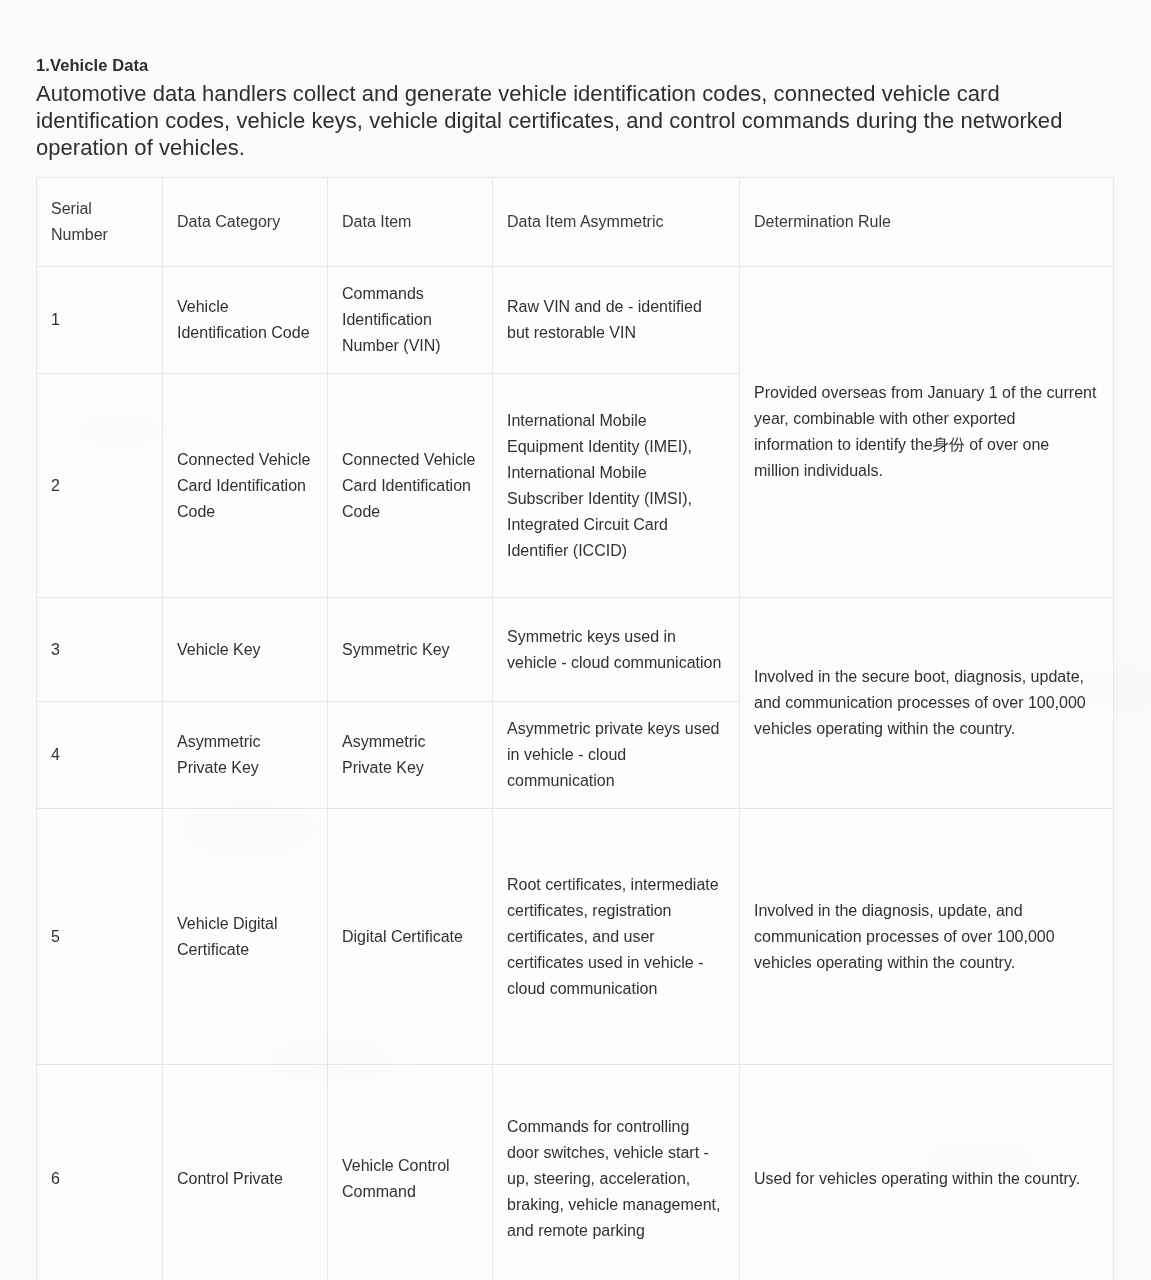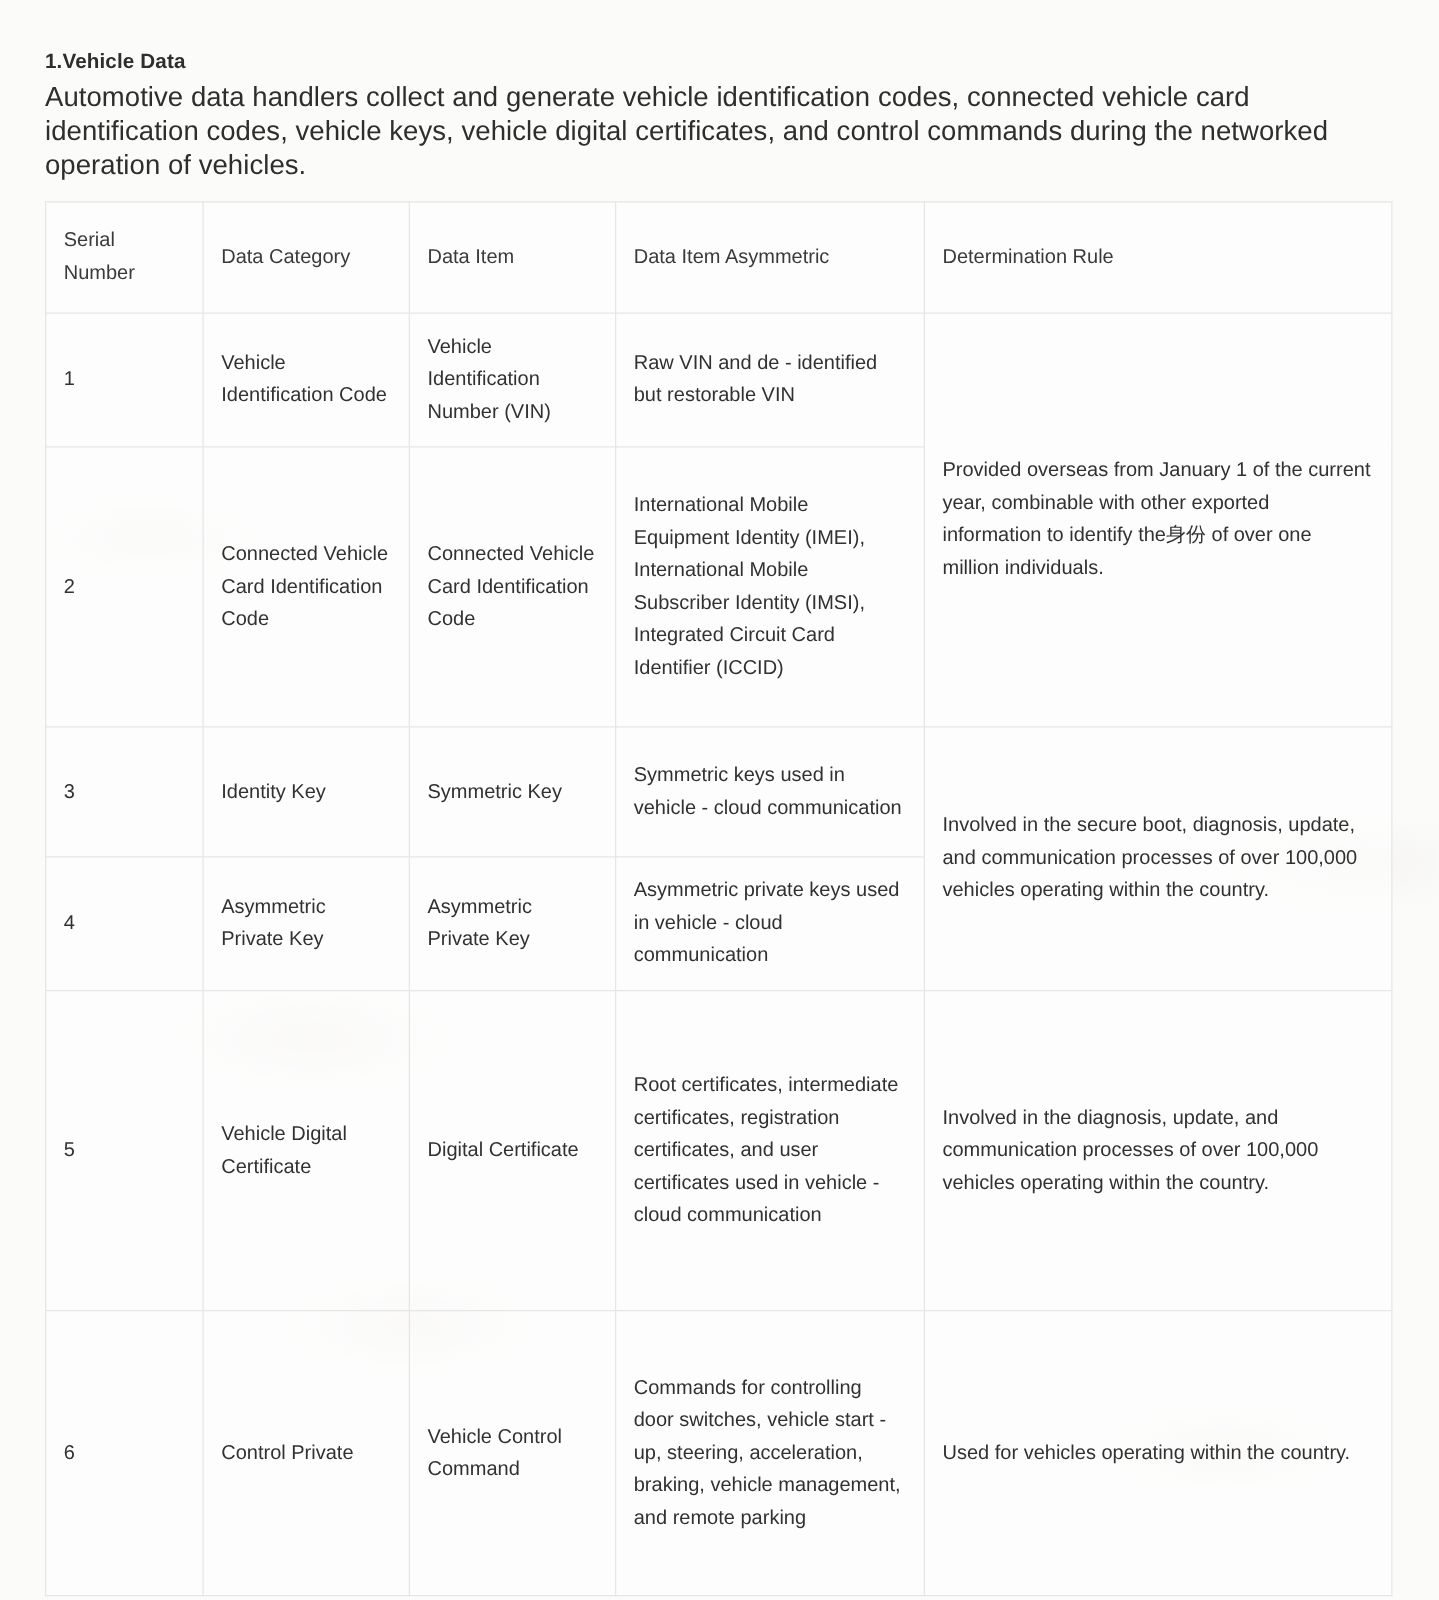--- a/index.html
+++ b/index.html
@@ -32,21 +32,21 @@
   .page {
     position: relative;
     z-index: 1;
     padding: 36px 38px 0 36px;
     box-sizing: border-box;
   }
   .doc-heading {
     font-size: 16.5px;
     line-height: 26px;
     color: #2e2e2e;
-    margin: 0 0 2px 0;
+    margin: 16px 0 2px 0;
     letter-spacing: .1px;
   }
   .doc-intro {
     font-size: 22px;
     line-height: 27px;
     color: #2e2e2e;
     margin: 0 0 16px 0;
     max-width: 1060px;
     letter-spacing: .05px;
   }
@@ -114,35 +114,35 @@
         <th>Data Item</th>
         <th>Data Item Asymmetric</th>
         <th>Determination Rule</th>
       </tr>
     </thead>
     <tbody>
 
       <tr class="row-h1">
         <td class="serial-cell">1</td>
         <td>Vehicle Identification Code</td>
-        <td>Vehicle Identification Number (VIN)</td>
+        <td>Commands Identification Number (VIN)</td>
         <td>Raw VIN and de - identified but restorable VIN</td>
         <td class="rule-cell" rowspan="2">Provided overseas from January 1 of the current year, combinable with other exported information to identify the身份 of over one million individuals.</td>
       </tr>
 
       <tr class="row-h2">
         <td class="serial-cell">2</td>
         <td>Connected Vehicle Card Identification Code</td>
         <td>Connected Vehicle Card Identification Code</td>
         <td>International Mobile Equipment Identity (IMEI), International Mobile Subscriber Identity (IMSI), Integrated Circuit Card Identifier (ICCID)</td>
       </tr>
 
       <tr class="row-h3">
         <td class="serial-cell">3</td>
-        <td>Identity Key</td>
+        <td>Vehicle Key</td>
         <td>Symmetric Key</td>
         <td>Symmetric keys used in vehicle - cloud communication</td>
         <td class="rule-cell" rowspan="2">Involved in the secure boot, diagnosis, update, and communication processes of over 100,000 vehicles operating within the country.</td>
       </tr>
 
       <tr class="row-h4">
         <td class="serial-cell">4</td>
         <td>Asymmetric Private Key</td>
         <td>Asymmetric Private Key</td>
         <td>Asymmetric private keys used in vehicle - cloud communication</td>

